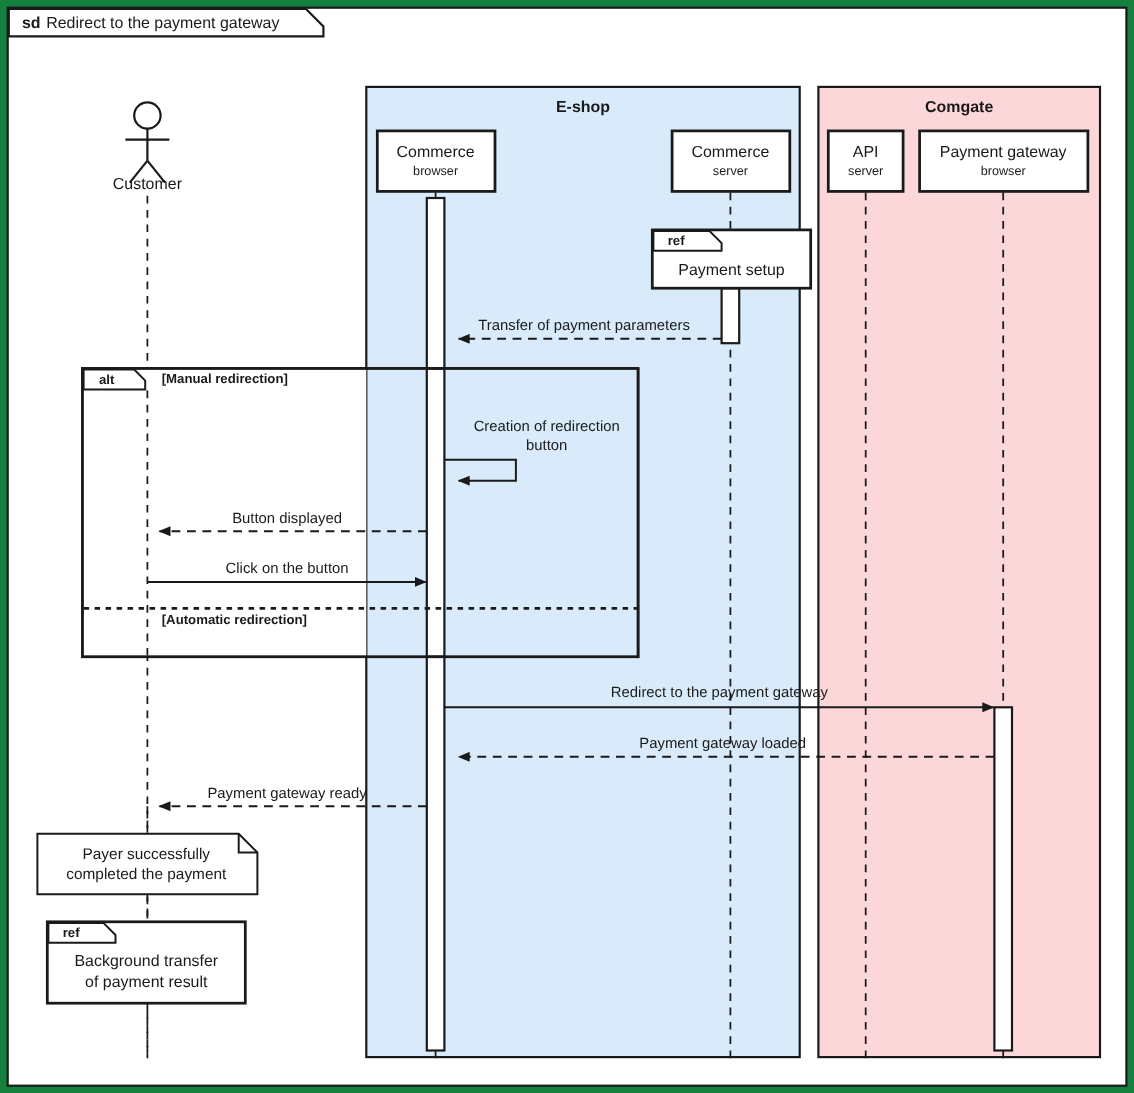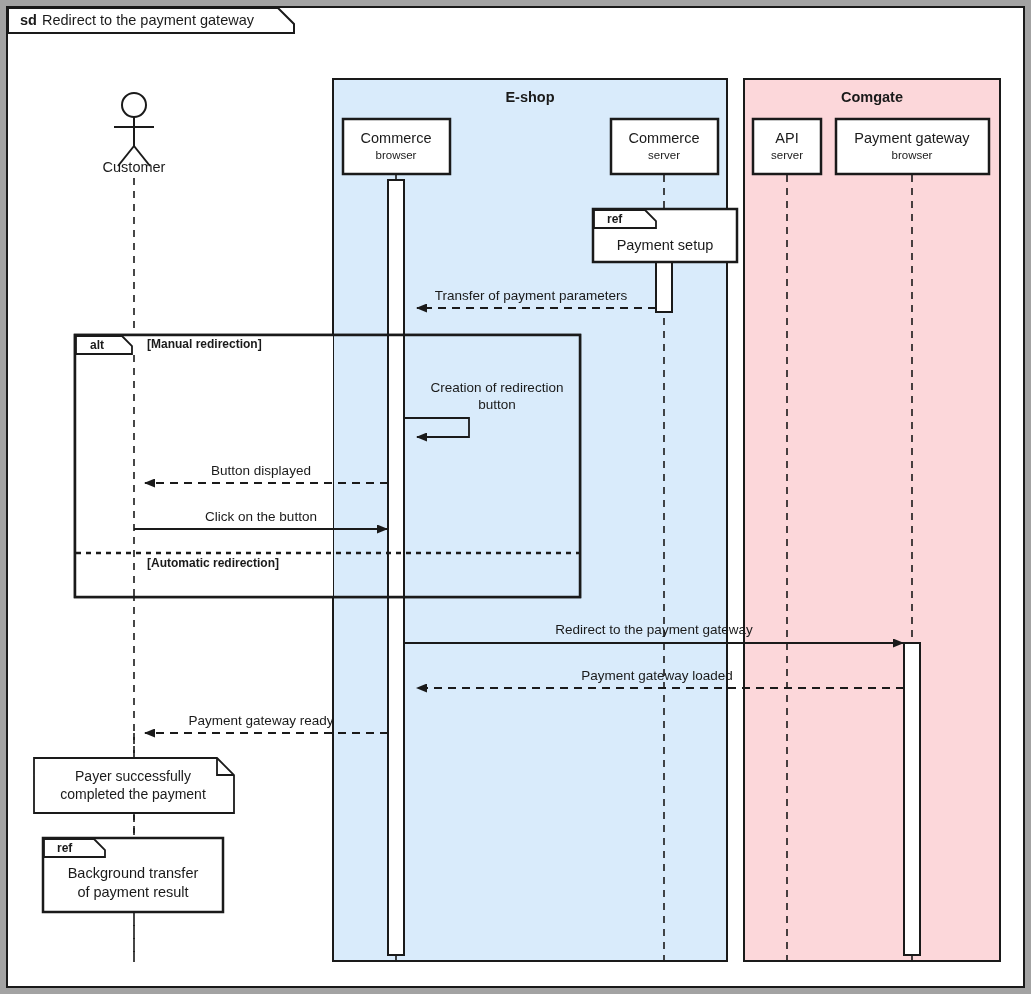--- a/index.html
+++ b/index.html
@@ -5,21 +5,21 @@
   html, body {
     margin: 0;
     padding: 0;
     background: #ffffff;
     font-family: "Liberation Sans", sans-serif;
   }
   #canvas {
     position: relative;
     width: 1031px;
     height: 994px;
-    background: #a3a3a3;
+    background: #15803d;
     overflow: hidden;
   }
   svg.diagram {
     position: absolute;
     left: 0;
     top: 0;
     width: 1031px;
     height: 994px;
   }
   .t {

